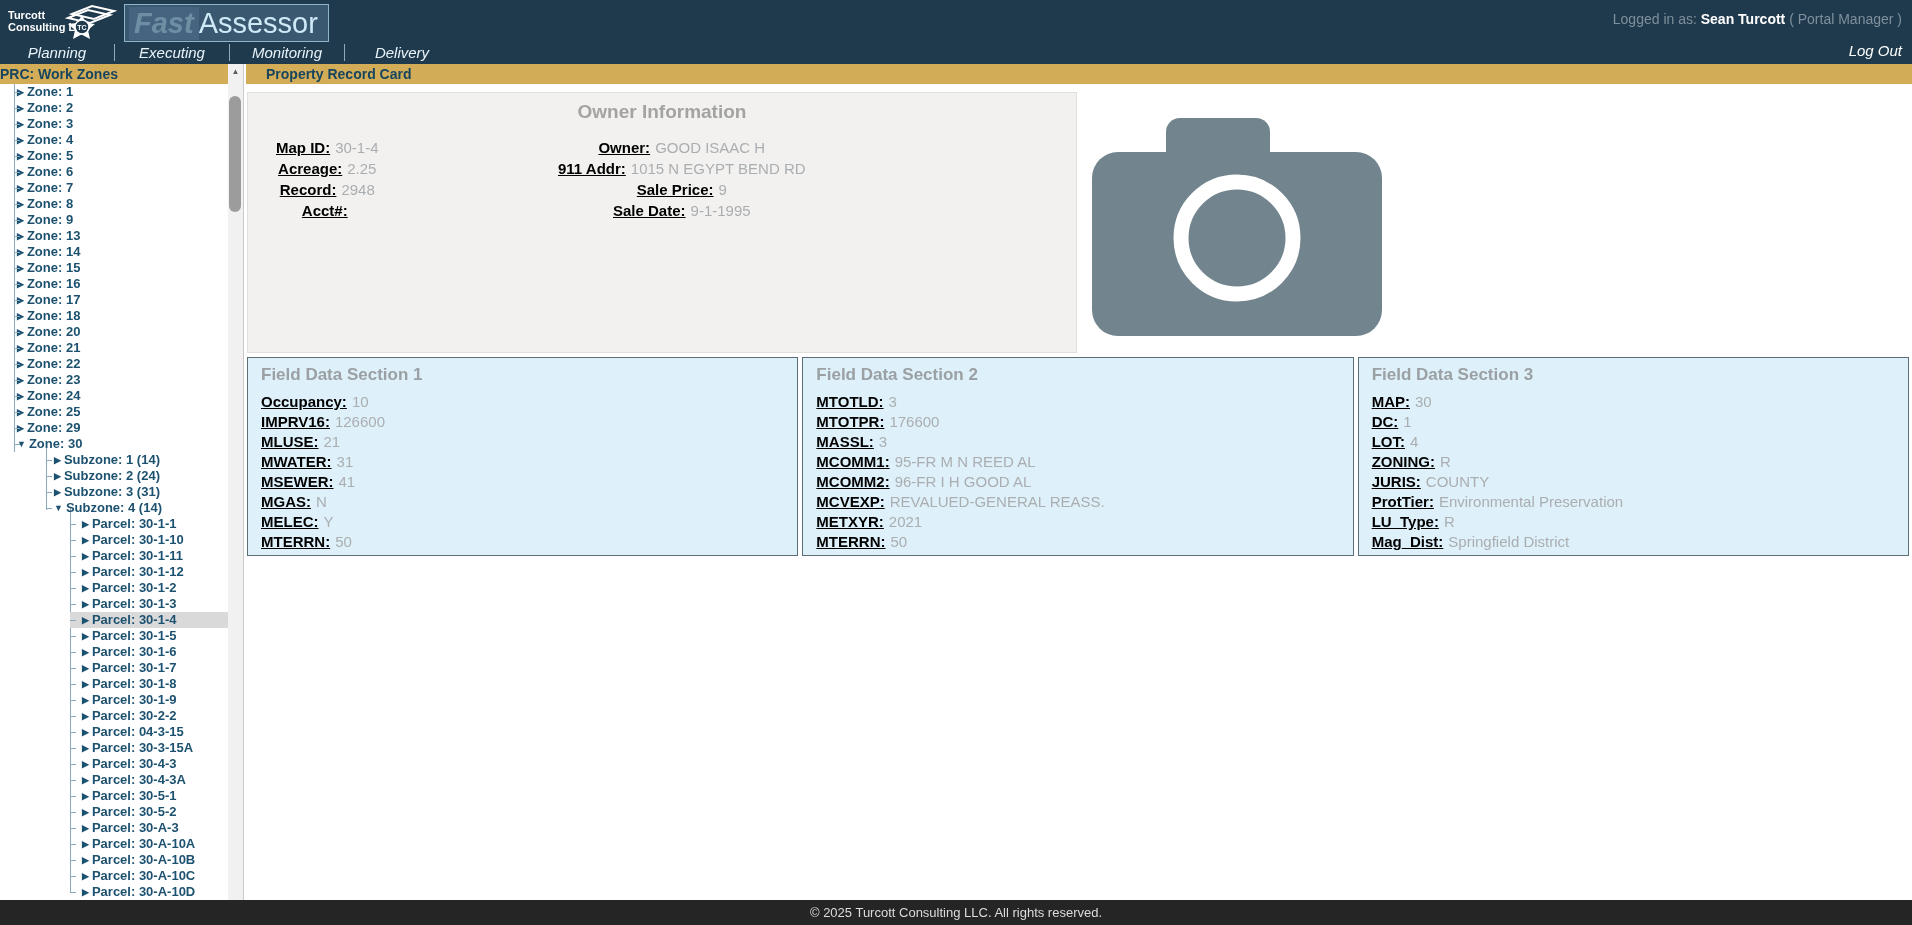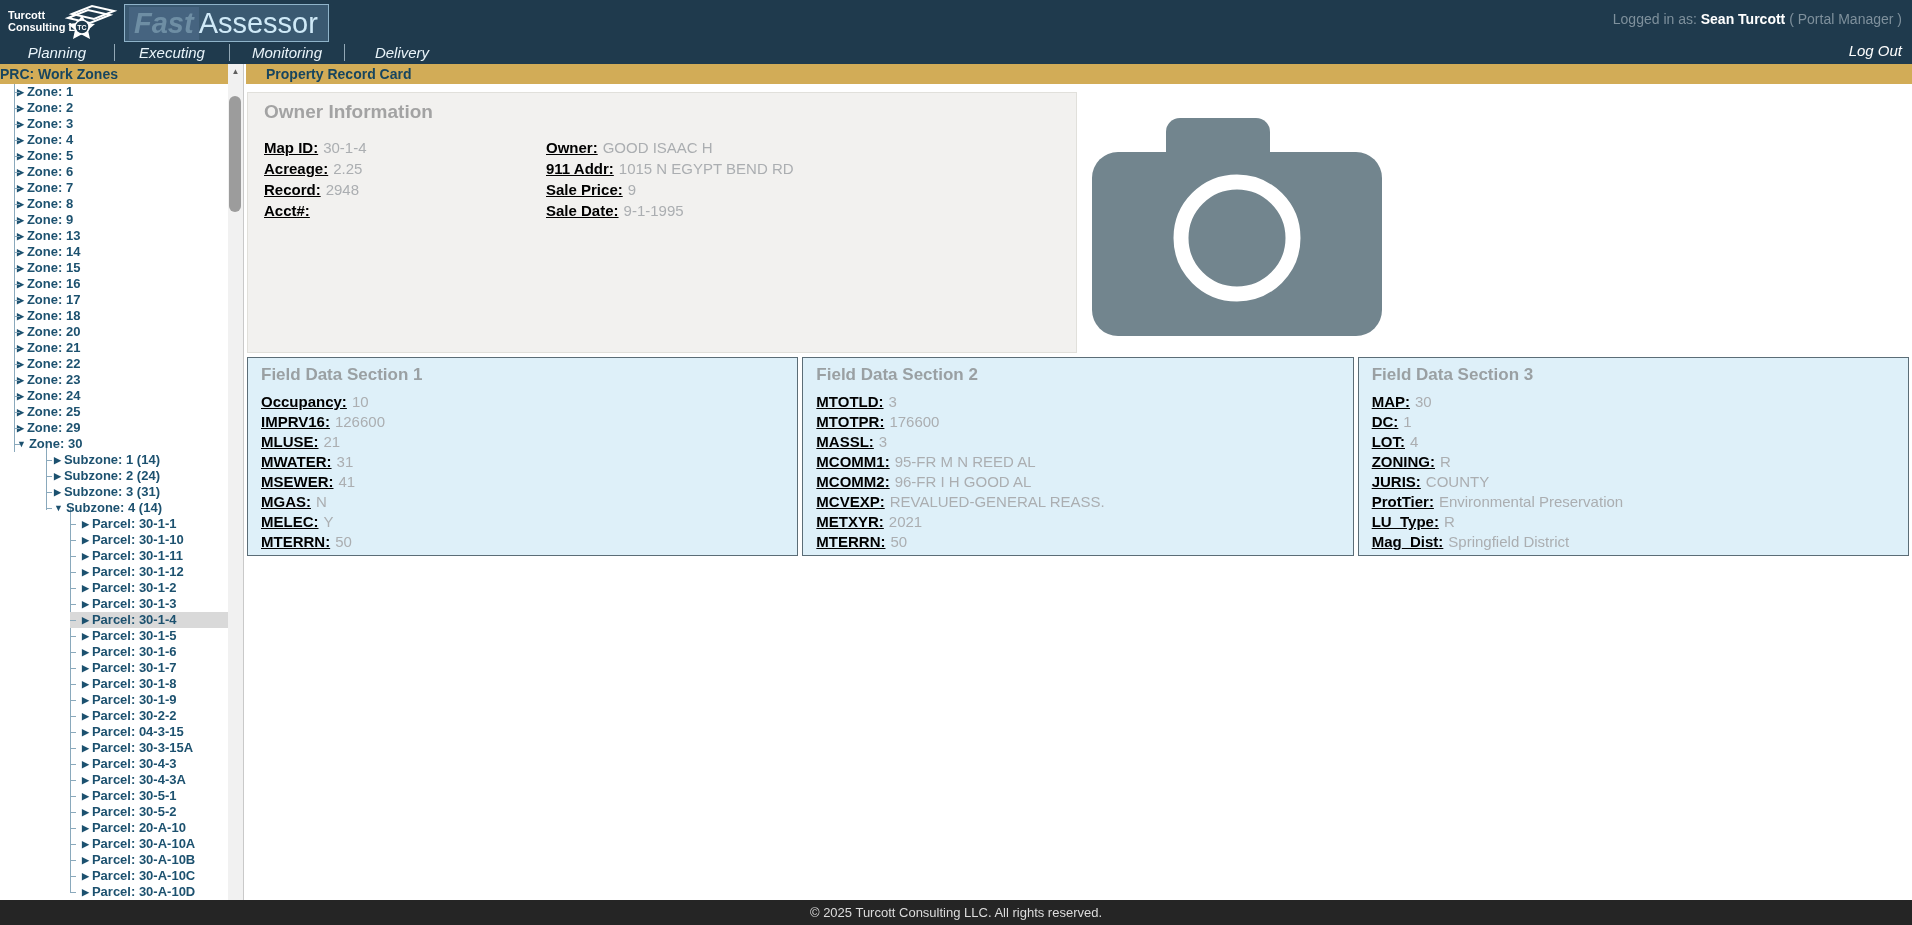--- a/index.html
+++ b/index.html
@@ -44,21 +44,21 @@
   .guide-c{left:70px;top:424px;height:384px;}
   .vscrollbar{position:absolute;right:0;top:0;bottom:0;width:15px;background:#f1f1f1;}
   .scroll-up{height:16px;text-align:center;font-size:8px;line-height:16px;color:#5f5f5f;cursor:pointer;}
   .scroll-thumb{position:absolute;left:1px;right:2px;top:32px;height:116px;background:#9c9c9c;border-radius:6px;cursor:pointer;}
 
   
   .content{position:absolute;left:245px;top:64px;width:1667px;height:836px;background:#fff;}
   .content-titlebar{position:absolute;left:1px;right:0;top:0;height:20px;background:#d2ac57;
                     color:#17455f;font-size:14px;font-weight:bold;line-height:20px;padding-left:20px;}
   .owner-panel{position:absolute;left:2px;top:28px;width:830px;height:261px;background:#f2f1ef;
-               border:1px solid #e1e0db;box-sizing:border-box;padding:6px 16px;}
+               border:1px solid #e1e0db;box-sizing:border-box;padding:6px 28px;text-align:center;}
   .owner-title{margin:2px 0 14px 0;font-size:19px;font-weight:bold;color:#a3a3a3;}
   .owner-cols{position:relative;}
   .owner-col{position:absolute;top:0;left:0;}
   .owner-col.right{left:282px;}
   .frow{line-height:21px;font-size:15px;white-space:nowrap;}
   .fl{font-weight:bold;text-decoration:underline;color:#000000;margin-right:5px;}
   .fv{color:#abaeb1;}
   .camera-wrap{position:absolute;left:847px;top:54px;width:290px;height:218px;}
   .sections-row{position:absolute;left:2px;top:293px;right:3px;height:199px;display:flex;gap:4px;}
   .field-section{flex:1;background:#def0f9;border:1px solid #5b6d77;box-sizing:border-box;padding:7px 13px;overflow:hidden;}
@@ -292,21 +292,21 @@
         <div class="trow lvl2">
           <span class="arrow">▶</span>
           <span class="tlabel">Parcel: 30-5-1</span>
         </div>
         <div class="trow lvl2">
           <span class="arrow">▶</span>
           <span class="tlabel">Parcel: 30-5-2</span>
         </div>
         <div class="trow lvl2">
           <span class="arrow">▶</span>
-          <span class="tlabel">Parcel: 20-A-10</span>
+          <span class="tlabel">Parcel: 30-A-3</span>
         </div>
         <div class="trow lvl2">
           <span class="arrow">▶</span>
           <span class="tlabel">Parcel: 30-A-10A</span>
         </div>
         <div class="trow lvl2">
           <span class="arrow">▶</span>
           <span class="tlabel">Parcel: 30-A-10B</span>
         </div>
         <div class="trow lvl2">

